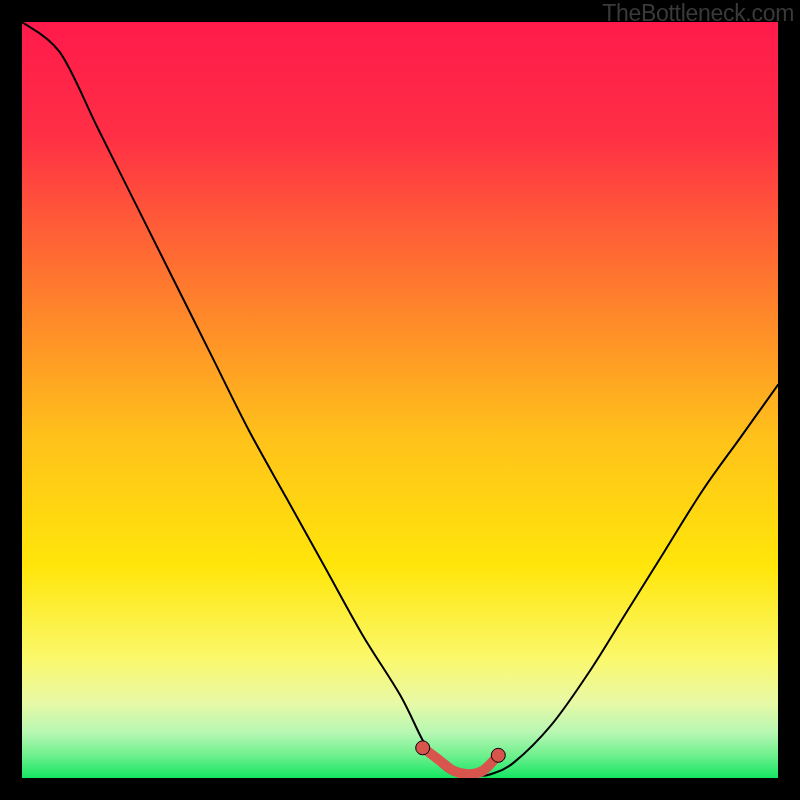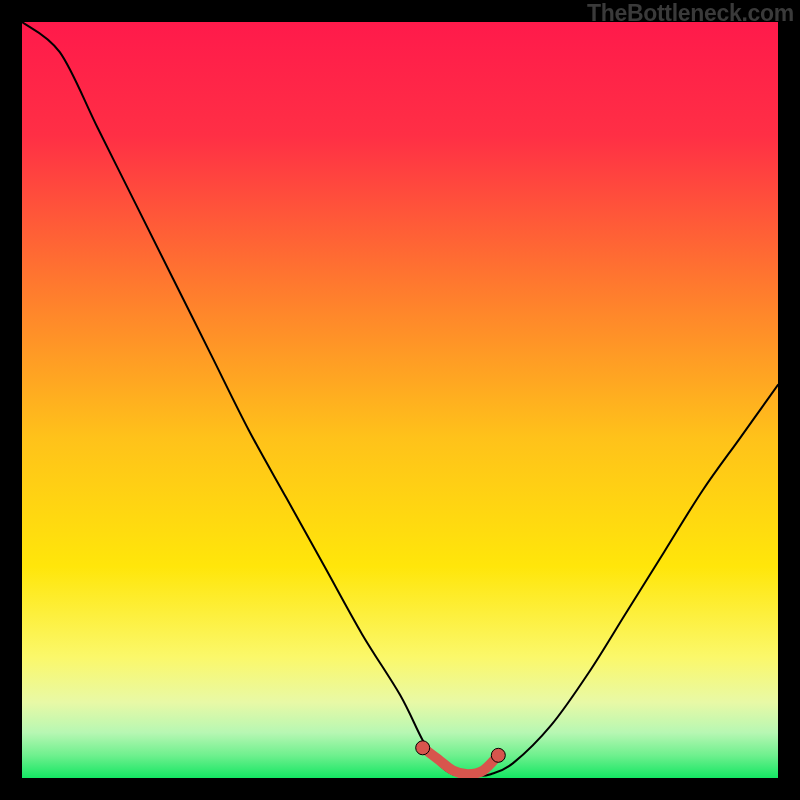--- a/index.html
+++ b/index.html
@@ -30,21 +30,21 @@
     width: 100%;
     height: 100%;
   }
   .attribution {
     position: absolute;
     right: 6px;
     top: 0px;
     font-family: Arial, Helvetica, sans-serif;
     font-size: 23px;
     color: #3a3a3a;
-    font-weight: 700;
+    font-weight: 400;
     letter-spacing: -0.3px;
     text-align: center;
   }
   svg.overlay {
     position: absolute;
     left: 0;
     top: 0;
     width: 100%;
     height: 100%;
   }

